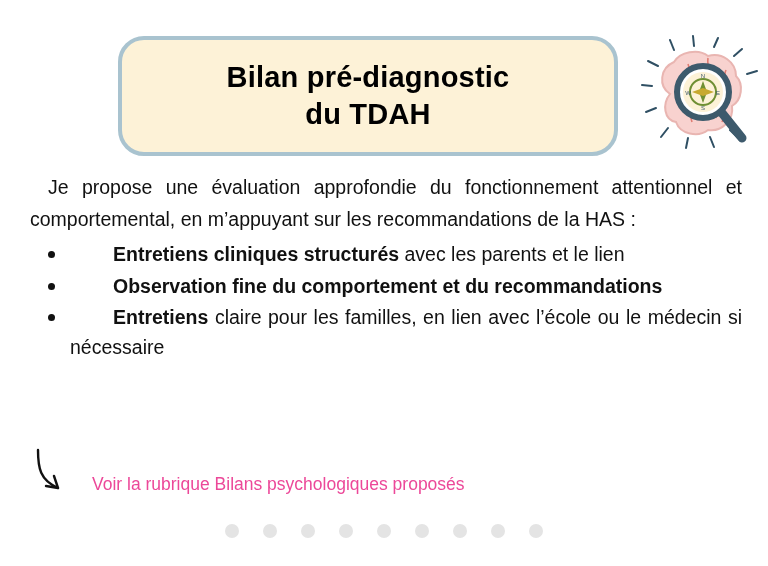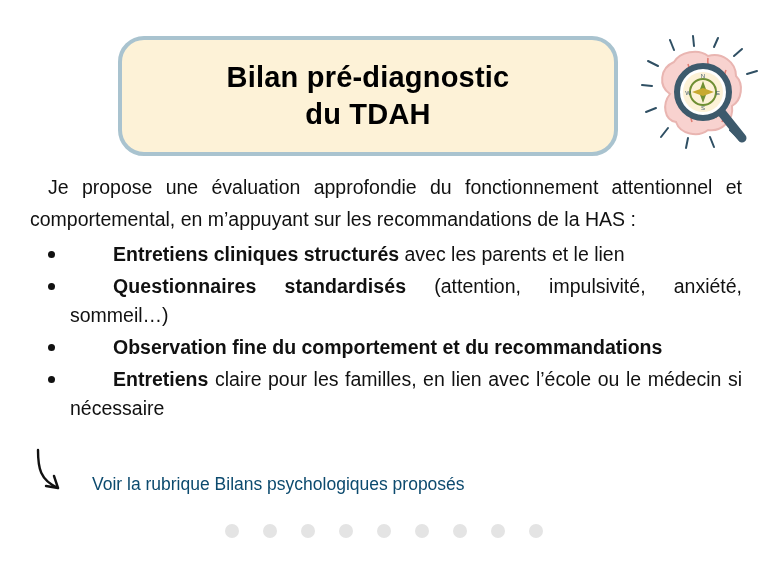--- a/index.html
+++ b/index.html
@@ -129,21 +129,21 @@
     left: 2px;
     top: 0px;
     width: 52px;
     height: 52px;
   }
   .footer-link {
     position: absolute;
     left: 62px;
     top: 26px;
     font-size: 17.5px;
-    color: #0c4a6e;
+    color: #ec4899;
     text-decoration: none;
     white-space: nowrap;
   }
 
   
   .dots {
     position: absolute;
     left: 0;
     top: 524px;
     width: 768px;
@@ -213,23 +213,20 @@
 
 <div class="content">
 
   <p class="intro"><span class="indent"></span><span>Je propose une évaluation approfondie du  fonctionnement attentionnel et comportemental, en m’appuyant sur les recommandations de la HAS :</span></p>
 
   <ul class="bullets">
     <li>
       <span class="b">Entretiens cliniques structurés</span><span> avec les parents et le lien</span>
     </li>
     <li>
-      <span class="b spaced">Questionnaires standardisés</span><span> (attention, impulsivité, anxiété, sommeil…)</span>
-    </li>
-    <li>
       <span class="b">Observation fine du comportement et du recommandations</span><span></span>
     </li>
     <li>
       <span class="b">Entretiens</span><span> claire pour les familles, en lien avec l’école ou le médecin si nécessaire</span>
     </li>
   </ul>
 
 </div>
 
 <div class="footer-link-row">

